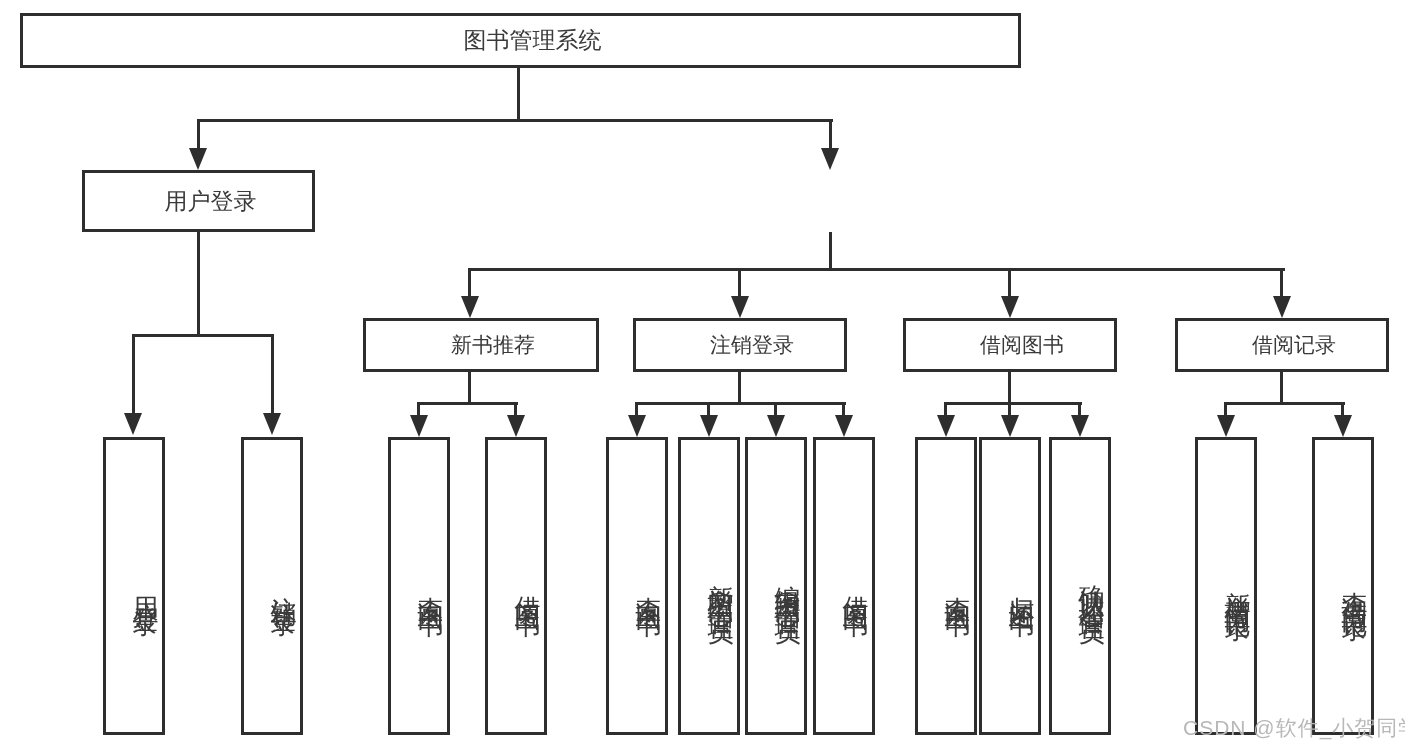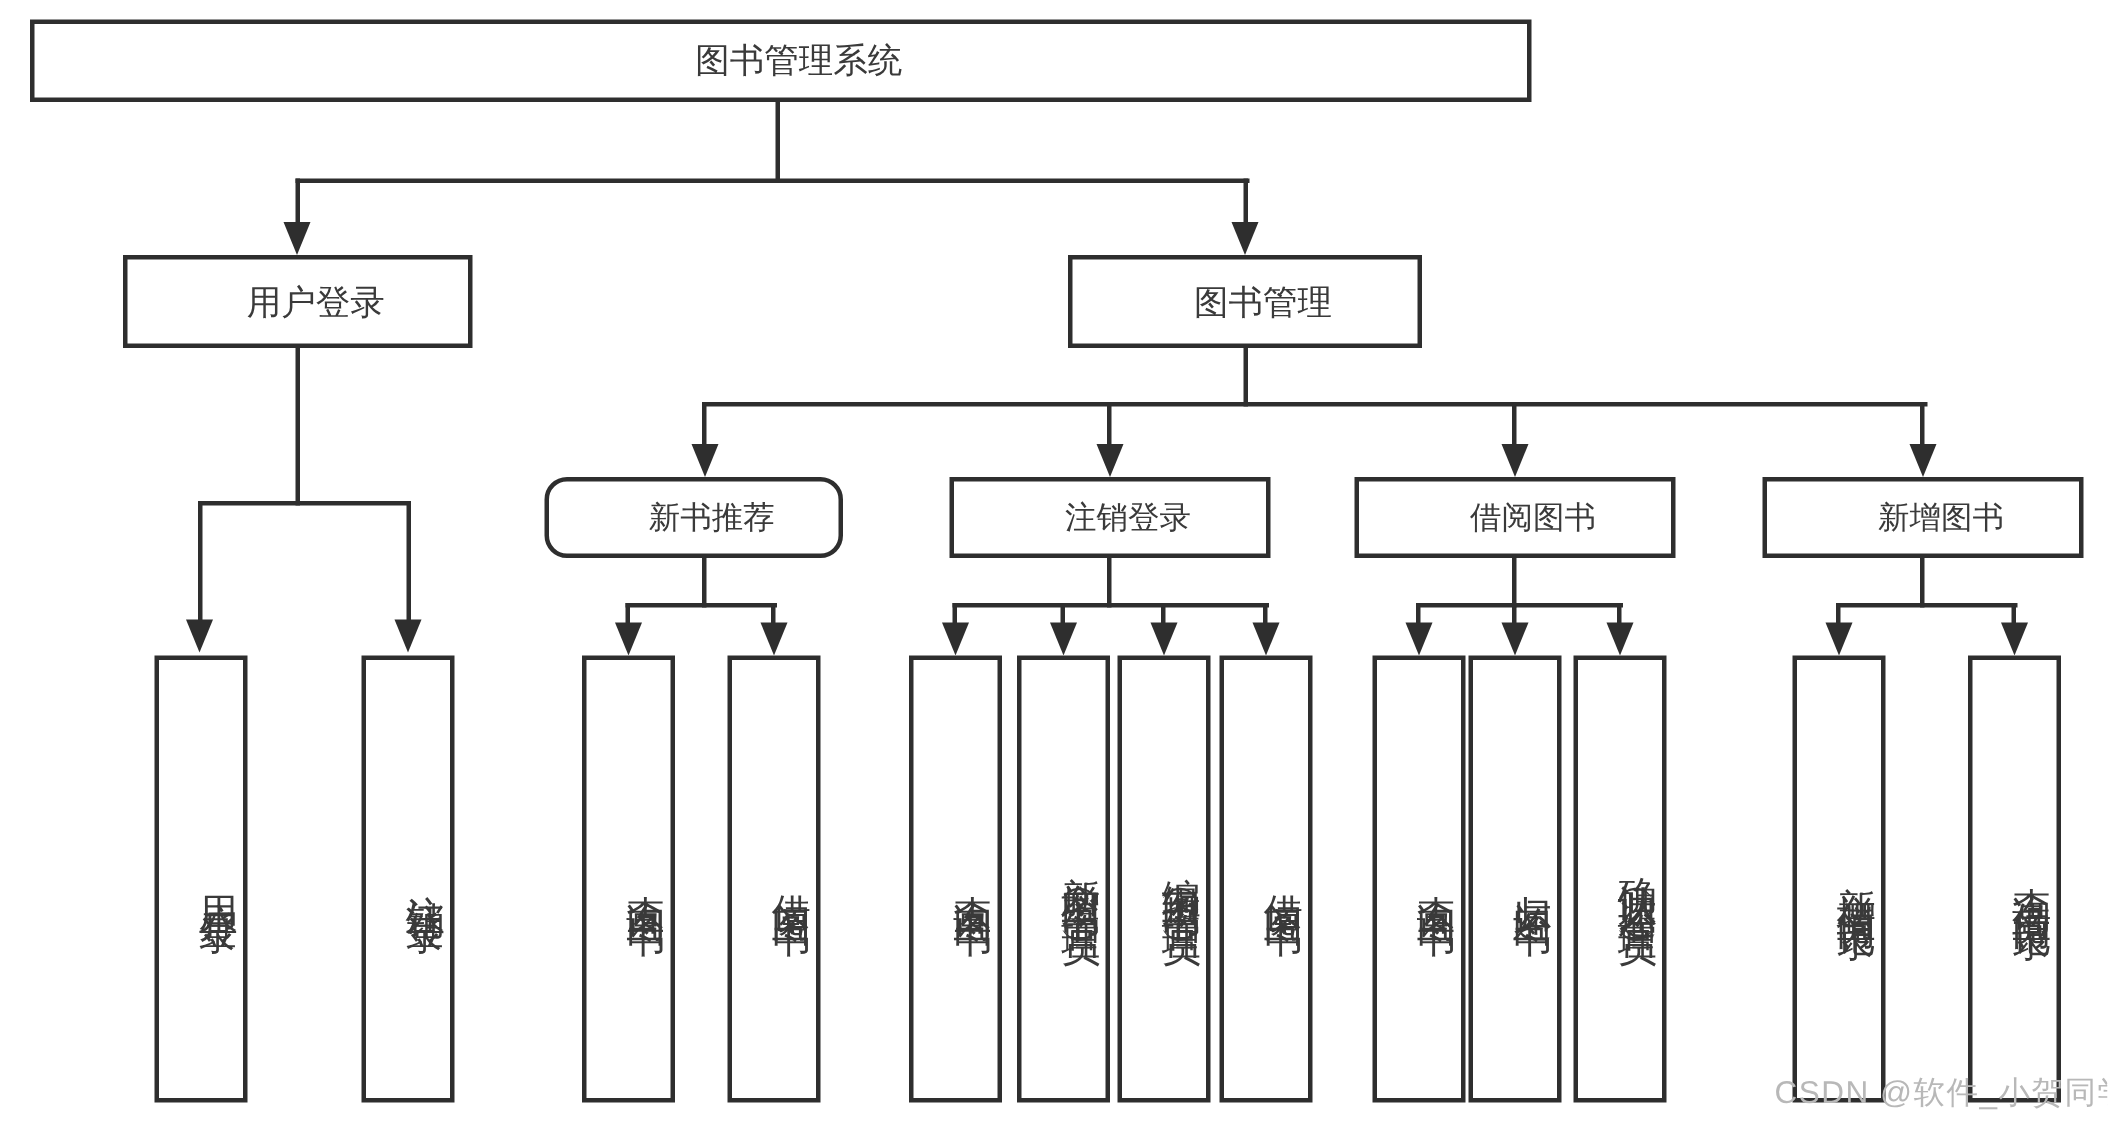--- a/index.html
+++ b/index.html
@@ -44,53 +44,50 @@
   <div class="vline" style="left:517px;top:68px;width:3px;height:54px;"></div>
   <div class="hline" style="left:197px;top:119px;width:636px;height:3px;"></div>
   <div class="vline" style="left:197px;top:119px;width:3px;height:31px;"></div>
   <div class="head" style="left:189px;top:148px;"></div>
   <div class="vline" style="left:829px;top:119px;width:3px;height:31px;"></div>
   <div class="head" style="left:821px;top:148px;"></div>
 
   <div class="box l2-box" style="left:82px;width:233px;">
     <span>用户登录</span>
   </div>
-  <div class="box l2-box" style="left:712px;width:236px;">
-    <span>图书管理</span>
-  </div>
 
   <div class="vline" style="left:197px;top:232px;width:3px;height:105px;"></div>
   <div class="hline" style="left:132px;top:334px;width:142px;height:3px;"></div>
   <div class="vline" style="left:132px;top:334px;width:3px;height:81px;"></div>
   <div class="head" style="left:124px;top:413px;"></div>
   <div class="vline" style="left:271px;top:334px;width:3px;height:81px;"></div>
   <div class="head" style="left:263px;top:413px;"></div>
 
   <div class="vline" style="left:829px;top:232px;width:3px;height:39px;"></div>
   <div class="hline" style="left:468px;top:268px;width:817px;height:3px;"></div>
   <div class="vline" style="left:468px;top:268px;width:3px;height:30px;"></div>
   <div class="head" style="left:461px;top:296px;"></div>
   <div class="vline" style="left:738px;top:268px;width:3px;height:30px;"></div>
   <div class="head" style="left:731px;top:296px;"></div>
   <div class="vline" style="left:1008px;top:268px;width:3px;height:30px;"></div>
   <div class="head" style="left:1001px;top:296px;"></div>
   <div class="vline" style="left:1280px;top:268px;width:3px;height:30px;"></div>
   <div class="head" style="left:1273px;top:296px;"></div>
 
-  <div class="box l3-box" style="left:363px;width:199px;border-radius:15px;">
+  <div class="box l3-box" style="left:363px;width:236px;">
     <span>新书推荐</span>
   </div>
   <div class="box l3-box" style="left:633px;width:214px;">
     <span>注销登录</span>
   </div>
   <div class="box l3-box" style="left:903px;width:214px;">
     <span>借阅图书</span>
   </div>
   <div class="box l3-box" style="left:1175px;width:214px;">
-    <span>新增图书</span>
+    <span>借阅记录</span>
   </div>
 
   <div class="vline" style="left:468px;top:372px;width:3px;height:33px;"></div>
   <div class="hline" style="left:417px;top:402px;width:101px;height:3px;"></div>
   <div class="vline" style="left:417px;top:402px;width:3px;height:15px;"></div>
   <div class="head" style="left:410px;top:415px;"></div>
   <div class="vline" style="left:514px;top:402px;width:3px;height:15px;"></div>
   <div class="head" style="left:507px;top:415px;"></div>
 
   <div class="vline" style="left:738px;top:372px;width:3px;height:33px;"></div>

